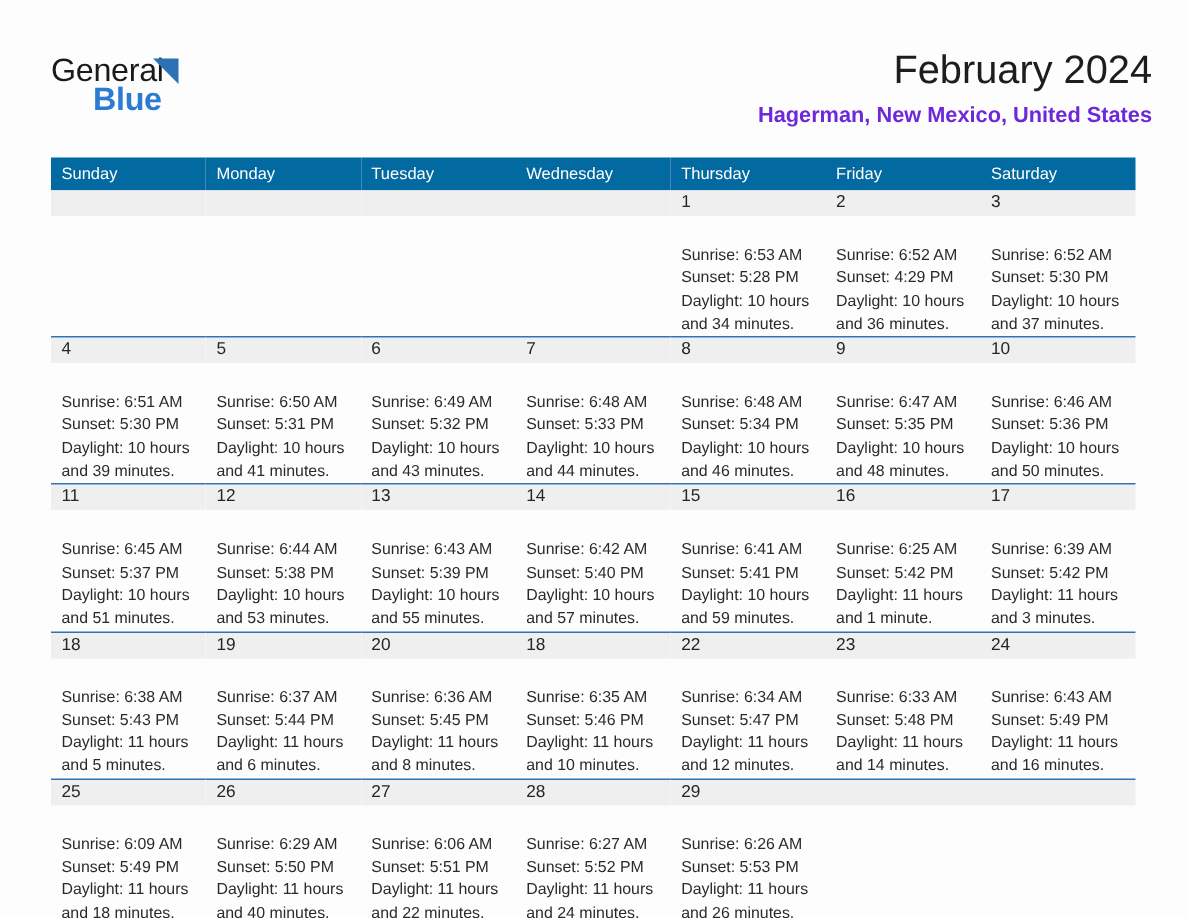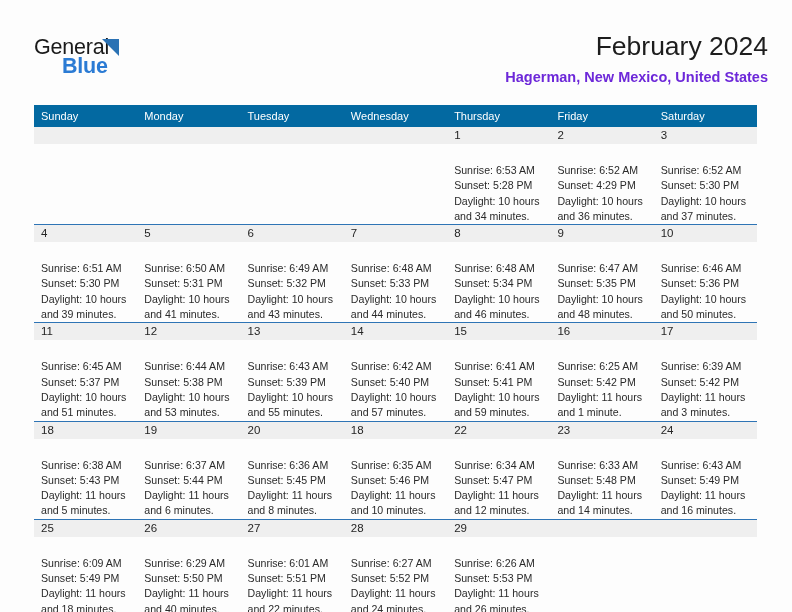--- a/index.html
+++ b/index.html
@@ -445,21 +445,21 @@
             <div class="lines">
               <div>Sunrise: 6:29 AM</div>
               <div>Sunset: 5:50 PM</div>
               <div>Daylight: 11 hours</div>
               <div>and 40 minutes.</div>
             </div>
           </td>
           <td class="day-cell">
             <div class="daynum-band">27</div>
             <div class="lines">
-              <div>Sunrise: 6:01 AM</div>
+              <div>Sunrise: 6:06 AM</div>
               <div>Sunset: 5:51 PM</div>
               <div>Daylight: 11 hours</div>
               <div>and 22 minutes.</div>
             </div>
           </td>
           <td class="day-cell">
             <div class="daynum-band">28</div>
             <div class="lines">
               <div>Sunrise: 6:27 AM</div>
               <div>Sunset: 5:52 PM</div>

